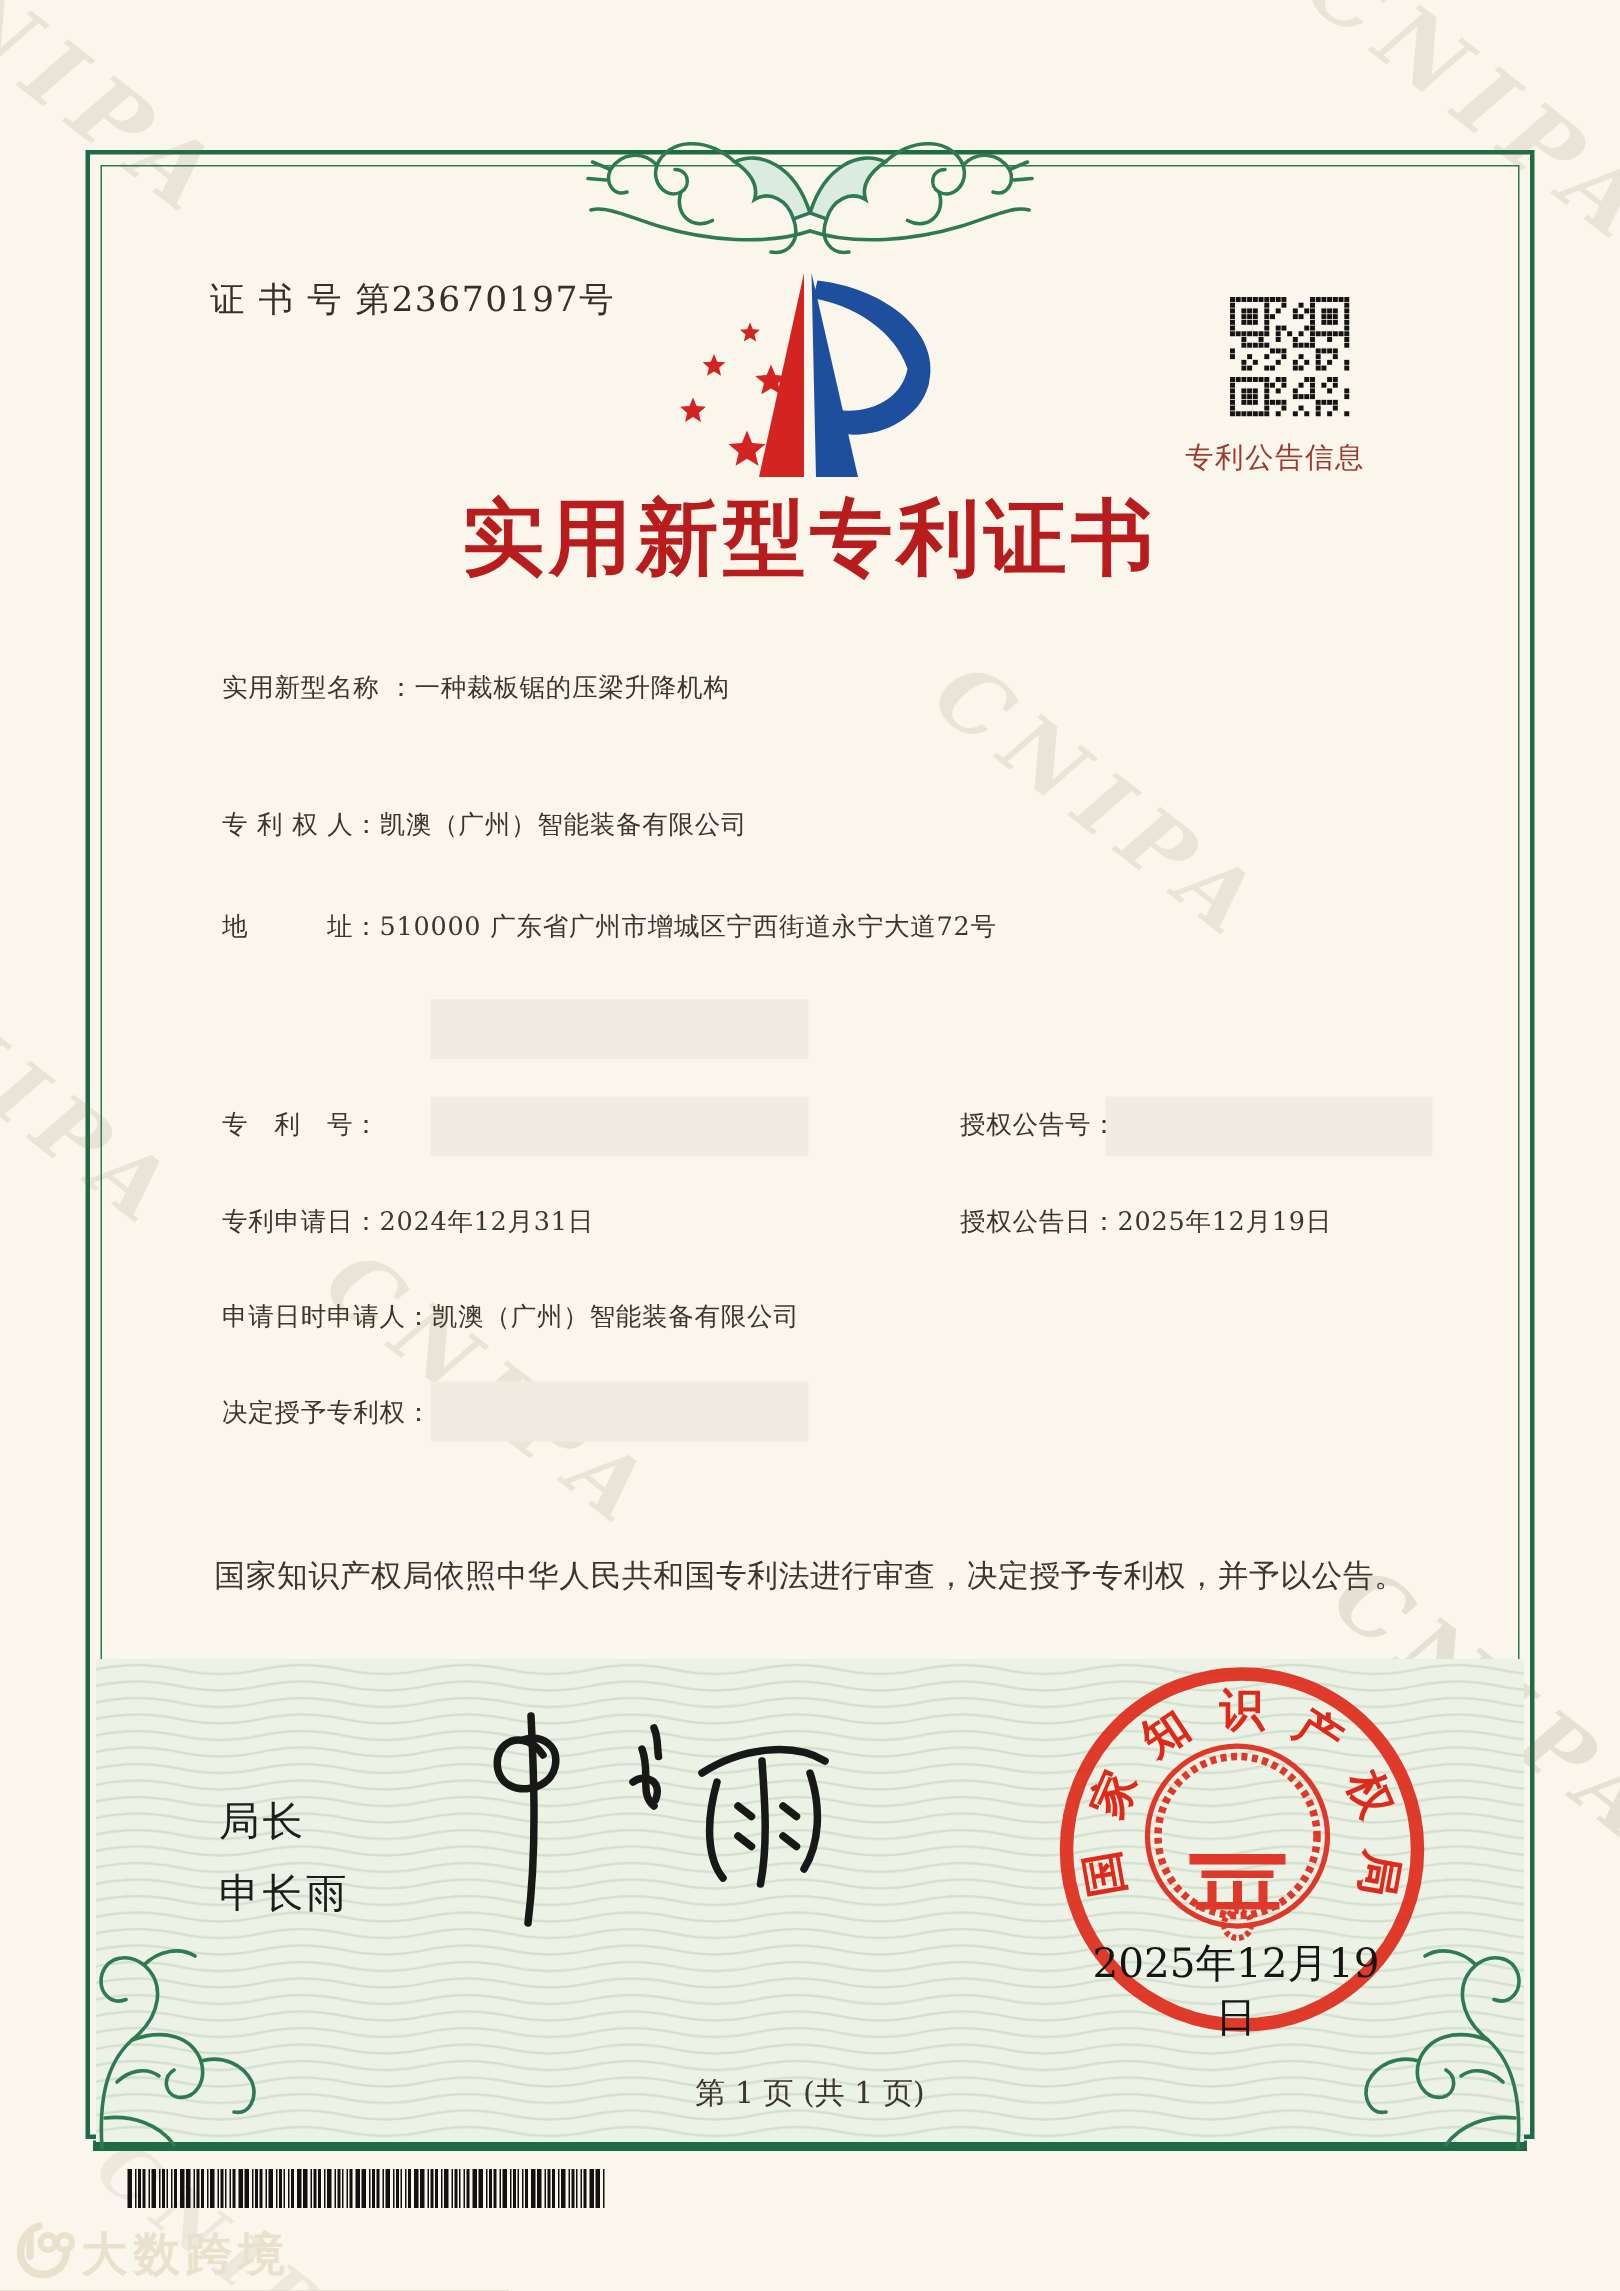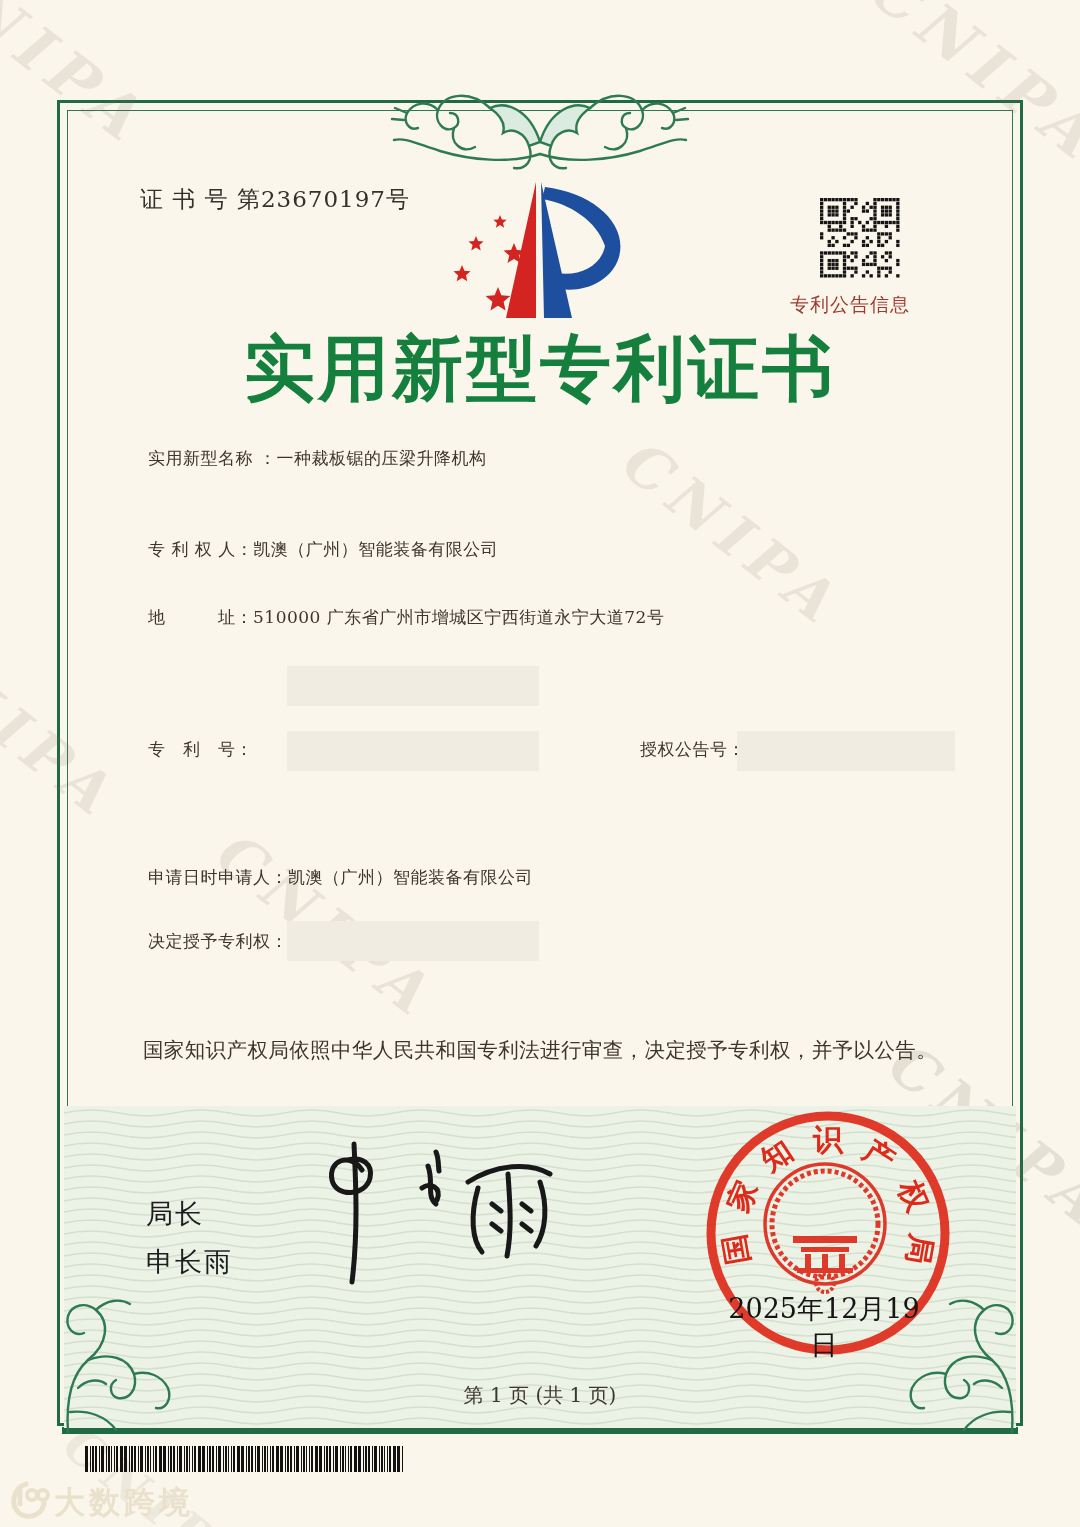--- a/index.html
+++ b/index.html
@@ -21,22 +21,22 @@
   .wm4{left:-72px;top:620px;font-size:58px;transform:rotate(38deg);}
   .wm5{left:246px;top:820px;font-size:58px;transform:rotate(38deg);}
   .wm6{left:918px;top:1030px;font-size:58px;transform:rotate(38deg);color:rgba(100,100,78,0.15);}
   .wm7{left:88px;top:1416px;font-size:48px;transform:rotate(38deg);color:rgba(120,104,78,0.10);}
   
   .cert-no{position:absolute;left:140px;top:184px;font-size:23px;letter-spacing:1px;color:#35302a;z-index:3;}
   .qr{position:absolute;left:820px;top:198px;z-index:3;}
   .qr-label{position:absolute;left:790px;top:292px;width:140px;text-align:left;
         font-size:19px;color:#9e3b2f;letter-spacing:1px;z-index:3;}
   .logo{position:absolute;left:448px;top:176px;z-index:3;}
-  .title{position:absolute;left:0;right:0;top:322px;text-align:center;font-size:71px;
-        font-weight:bold;color:#15803d;letter-spacing:3px;z-index:3;}
+  .title{position:absolute;left:0;right:0;top:322px;text-align:center;font-size:55px;
+        font-weight:bold;color:#b91c1c;letter-spacing:3px;z-index:3;}
   
   .row{position:absolute;left:148px;right:60px;height:36px;font-size:17px;
         letter-spacing:0.5px;color:#3c362c;z-index:3;white-space:nowrap;}
   .row .col2{position:absolute;left:492px;top:0;}
   .redacted{position:absolute;background:#f1ece1;z-index:2;}
   .r1{left:287px;top:666px;width:252px;height:40px;}
   .r2{left:287px;top:731px;width:252px;height:40px;}
   .r3{left:737px;top:731px;width:218px;height:40px;}
   .r4{left:287px;top:921px;width:252px;height:40px;}
   
@@ -339,20 +339,24 @@
   <div class="row" style="top:538px">
     <span>专 利 权 人：</span><span>凯澳（广州）智能装备有限公司</span>
   </div>
   <div class="row" style="top:606px">
     <span>地　　　址：</span><span>510000 广东省广州市增城区宁西街道永宁大道72号</span>
   </div>
   <div class="row" style="top:738px">
     <span>专　利　号：</span>
     <span class="col2">授权公告号：</span>
   </div>
+  <div class="row" style="top:803px">
+    <span>专利申请日：</span><span>2024年12月31日</span>
+    <span class="col2"><span>授权公告日：</span><span>2025年12月19日</span></span>
+  </div>
   <div class="row" style="top:866px">
     <span>申请日时申请人：</span><span>凯澳（广州）智能装备有限公司</span>
   </div>
   <div class="row" style="top:930px">
     <span>决定授予专利权：</span>
   </div>
 
   <div class="redacted r1"></div>
   <div class="redacted r2"></div>
   <div class="redacted r3"></div>

